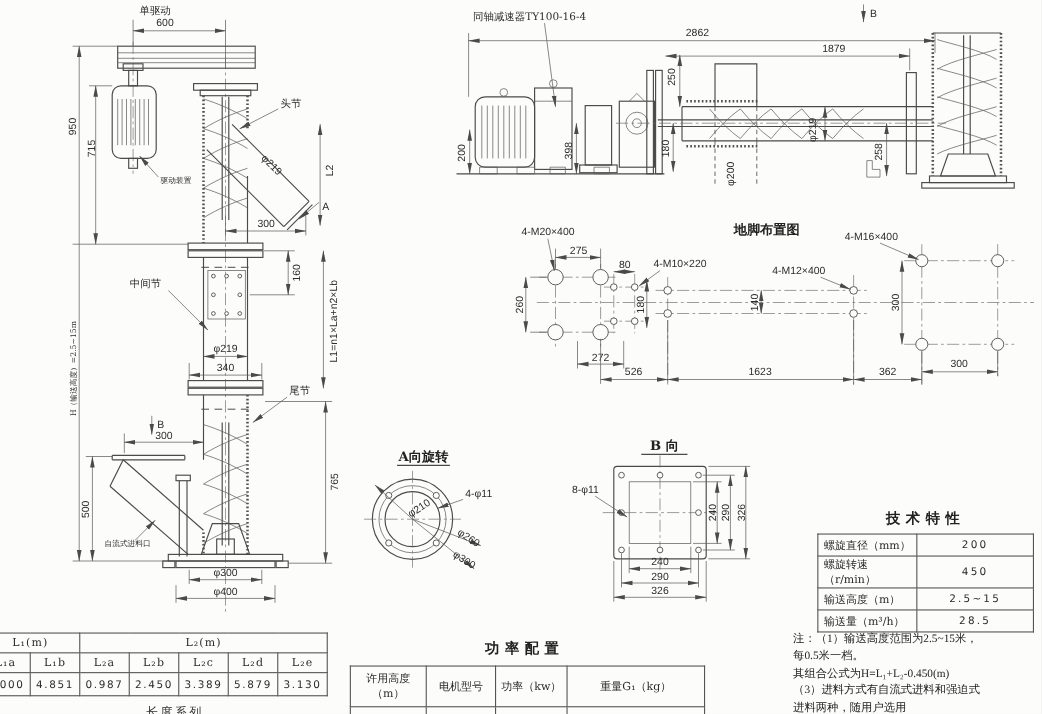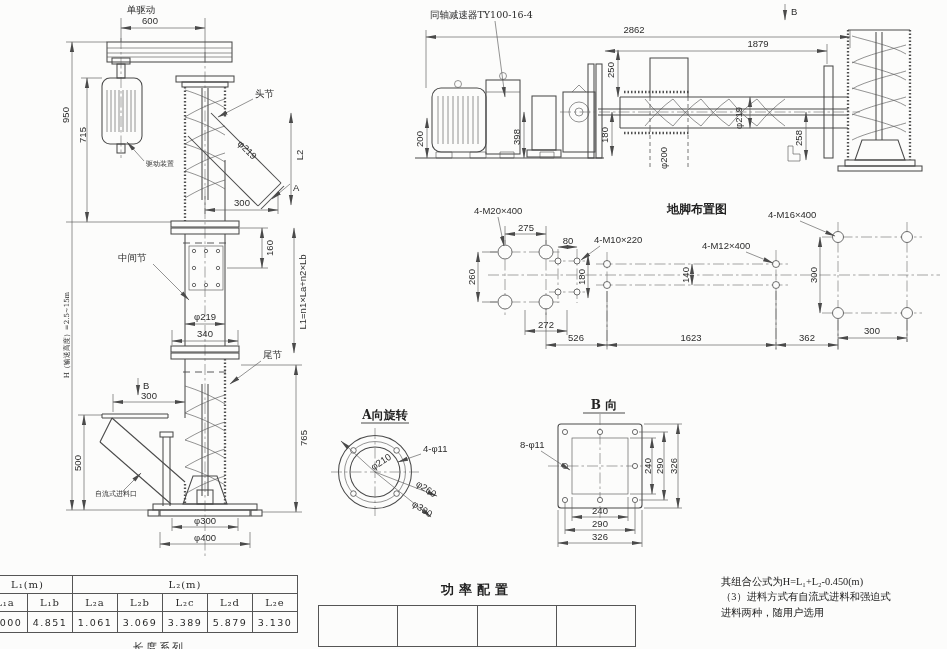--- a/index.html
+++ b/index.html
@@ -456,22 +456,47 @@
         <line class="tl" x1="635" y1="503" x2="635" y2="534"></line>
   <line class="tl" x1="565" y1="530" x2="635" y2="530" marker-start="url(#ar)" marker-end="url(#ar)"></line>
   <text class="d mid" x="600" y="527">290</text>
   <line class="tl" x1="558" y1="510" x2="558" y2="547"></line>
         <line class="tl" x1="642" y1="510" x2="642" y2="547"></line>
   <line class="tl" x1="558" y1="543" x2="642" y2="543" marker-start="url(#ar)" marker-end="url(#ar)"></line>
   <text class="d mid" x="600" y="540">326</text>
 </g>
 </svg>
 
+<div class="abs" id="tech-wrap">
+  <div class="title-c">技术特性</div>
+  <table class="tbl">
+    <tbody>
+          <tr>
+      <td class="lab">螺旋直径（mm）</td>
+      <td class="val">200</td>
+    </tr>
+    <tr>
+      <td class="lab">螺旋转速（r/min）</td>
+      <td class="val">450</td>
+    </tr>
+    <tr>
+      <td class="lab">输送高度（m）</td>
+      <td class="val">2.5~15</td>
+    </tr>
+    <tr>
+      <td class="lab">输送量（m³/h）</td>
+      <td class="val">28.5</td>
+    </tr>
+  </tbody>
+      </table>
+</div>
 
 <div class="abs" id="notes">
+  <div>注：（1）输送高度范围为2.5~15米，</div>
+  <div>每0.5米一档。</div>
   <div>其组合公式为H=L₁+L₂-0.450(m)</div>
   <div>（3）进料方式有自流式进料和强迫式</div>
   <div>进料两种，随用户选用</div>
 </div>
 
 <div class="abs" id="len-wrap">
   <table class="tbl">
     <colgroup>
           <col style="width:45px">
           <col style="width:45px">
@@ -491,36 +516,42 @@
       <td>L₁b</td>
       <td>L₂a</td>
       <td>L₂b</td>
       <td>L₂c</td>
       <td>L₂d</td>
       <td>L₂e</td>
     </tr>
     <tr class="vals">
       <td>1.000</td>
       <td>4.851</td>
-      <td>1.061</td>
-      <td>3.069</td>
+      <td>0.987</td>
+      <td>2.450</td>
       <td>3.389</td>
       <td>5.879</td>
       <td>3.130</td>
     </tr>
   </tbody>
       </table>
 </div>
 
 <div class="abs" id="clip-cap">长度系列</div>
 
 <div class="abs" id="pow-wrap">
   <div class="title-c">功率配置</div>
   <table class="tbl">
     <tbody>
+          <tr>
+      <th style="width:68px">许用高度（m）</th>
+      <th style="width:62px">电机型号</th>
+      <th style="width:64px">功率（kw）</th>
+      <th style="width:124px">重量G₁（kg）</th>
+    </tr>
     <tr>
       <td></td>
       <td></td>
       <td></td>
       <td></td>
     </tr>
   </tbody>
       </table>
 </div>
 

